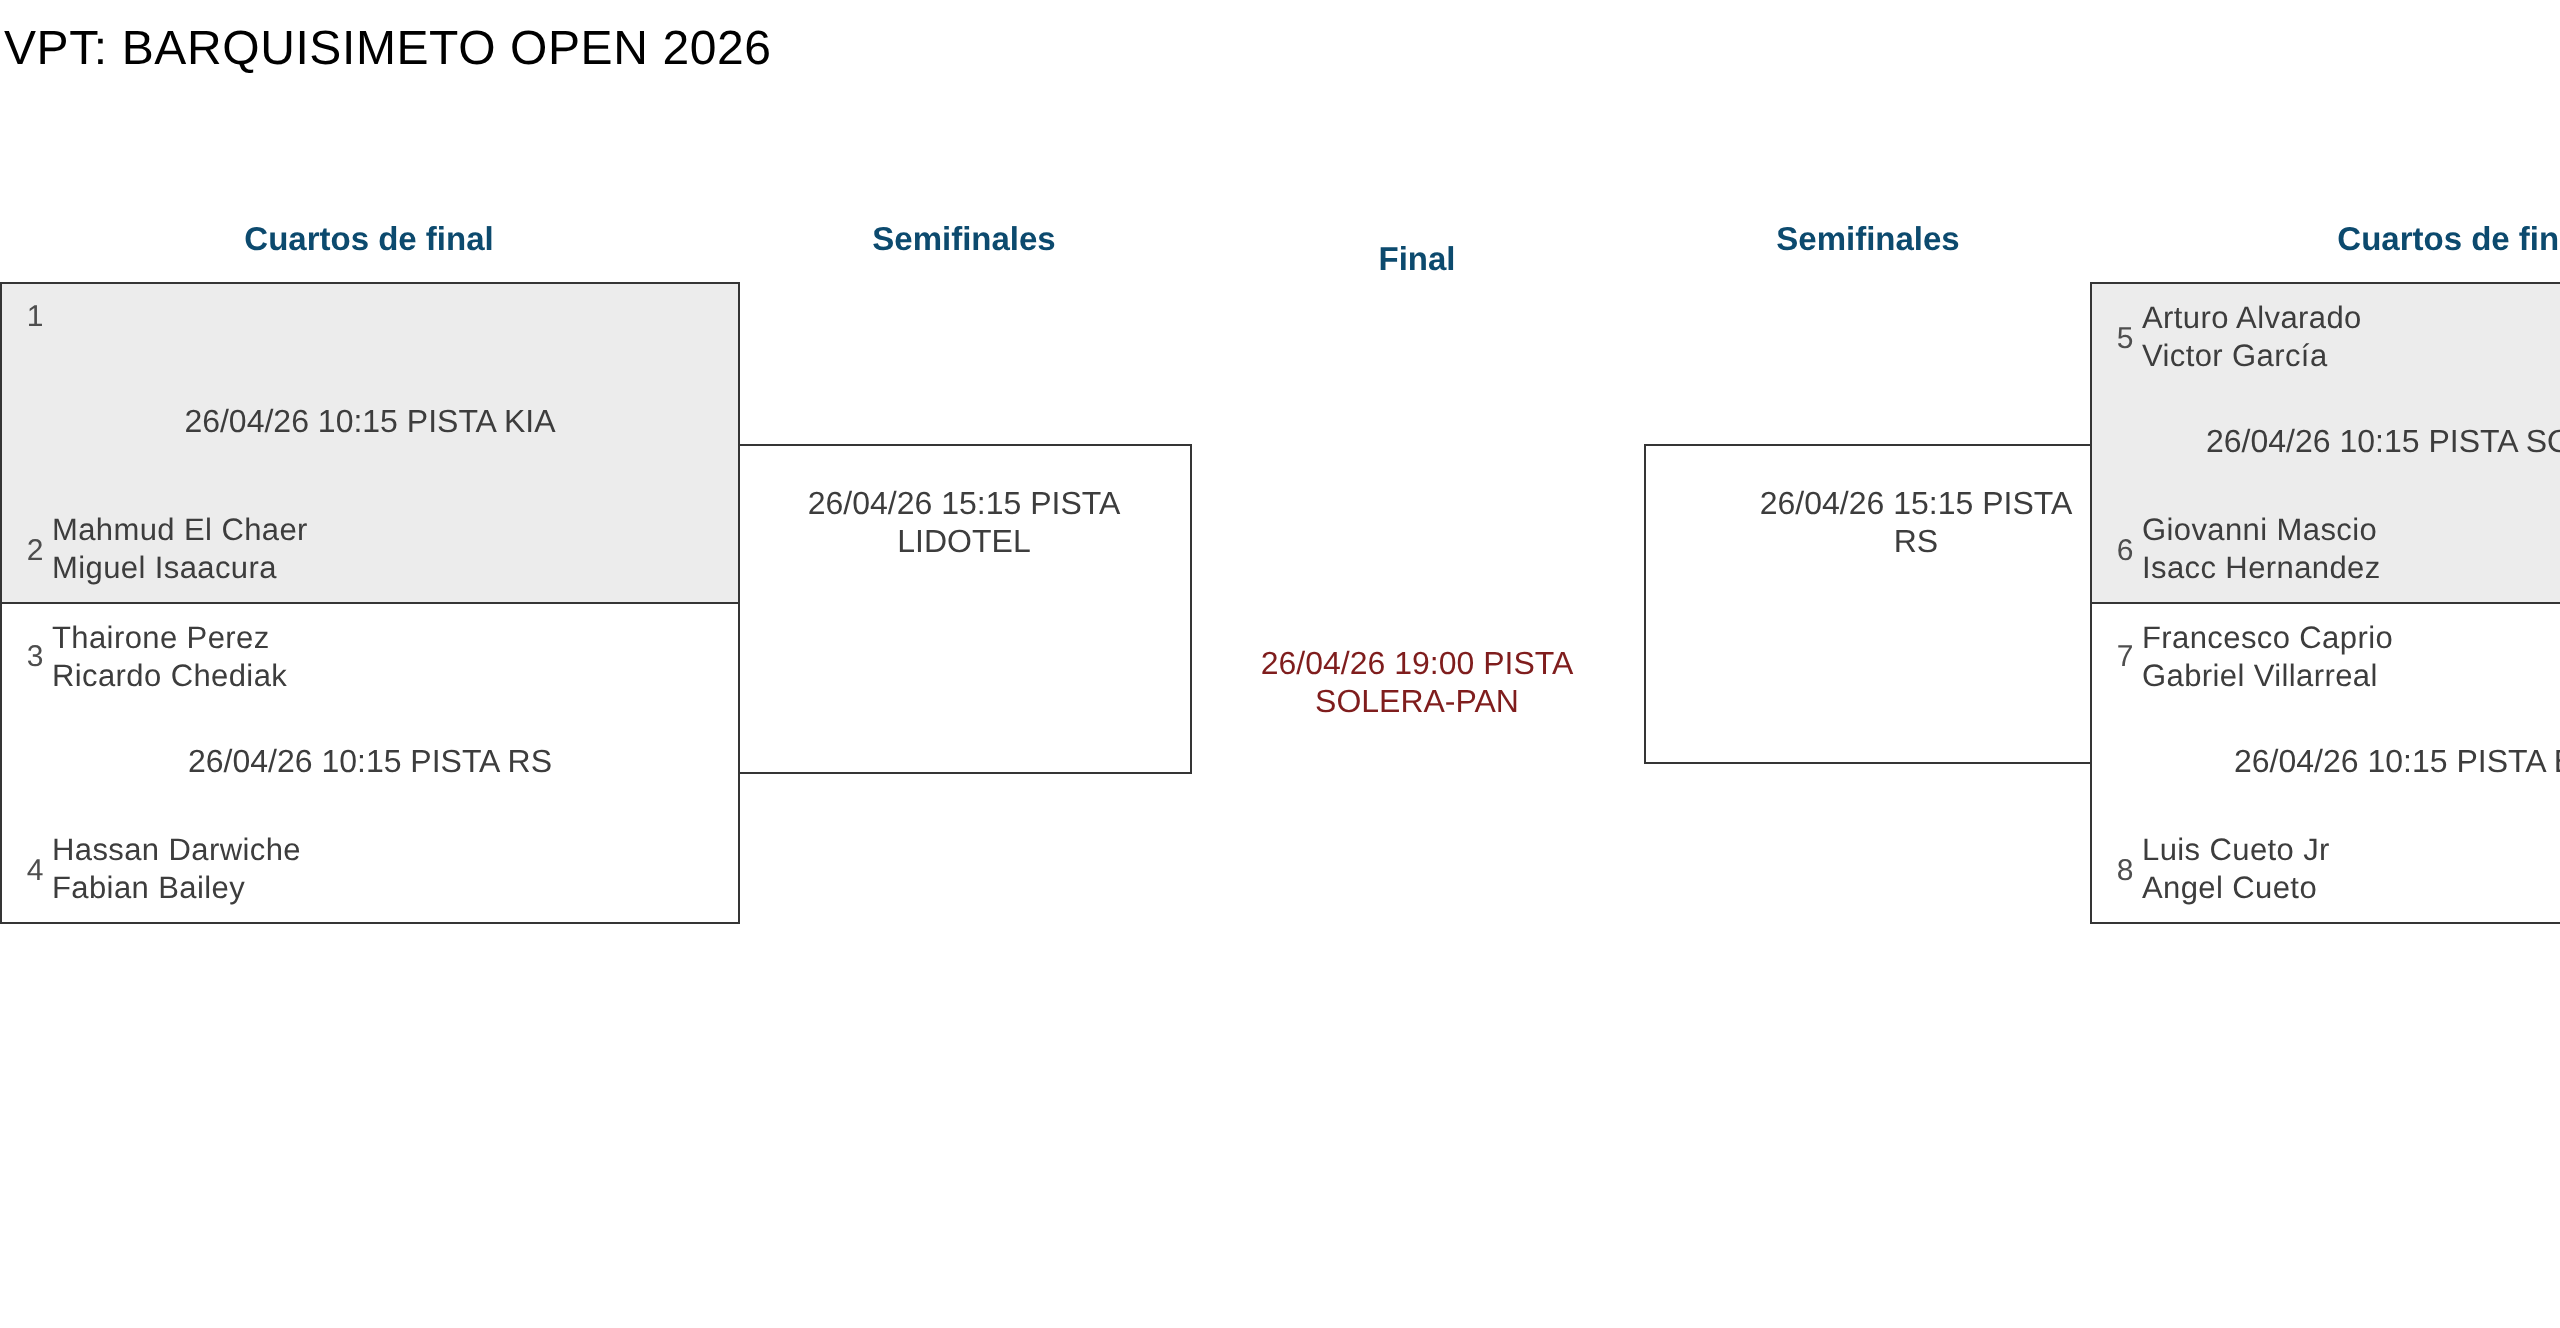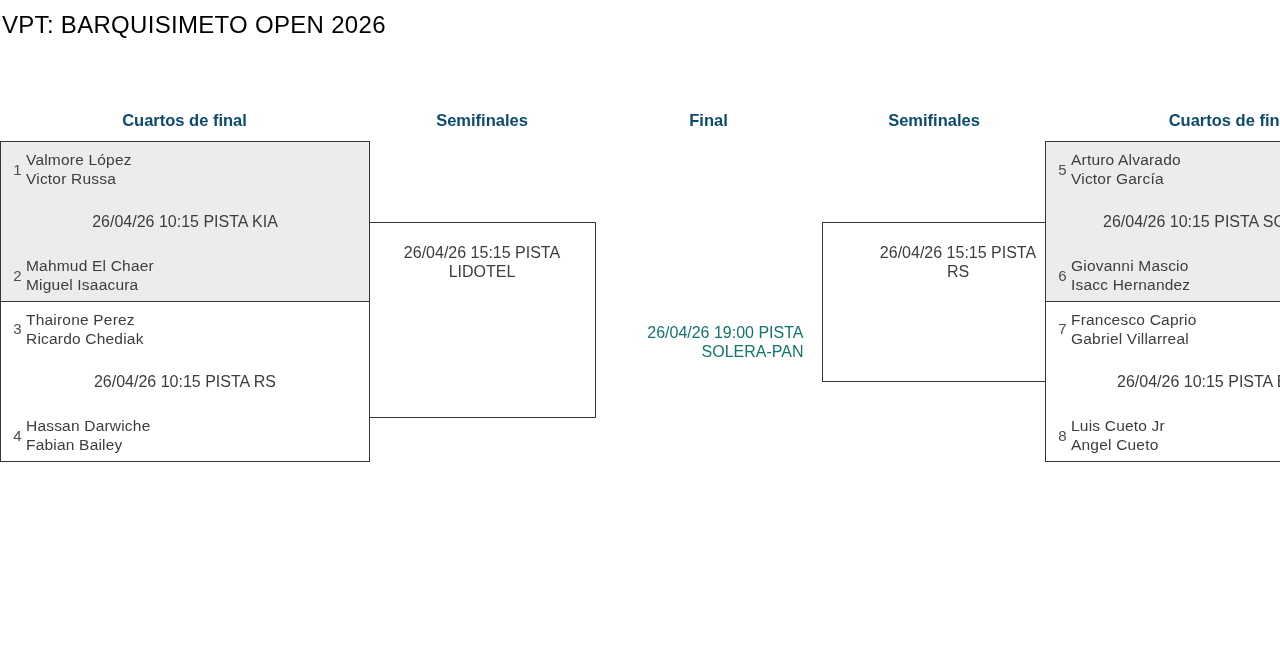--- a/index.html
+++ b/index.html
@@ -16,36 +16,36 @@
     font-size: 24px; font-weight: normal; line-height: 33px;
     color: #000000; letter-spacing: 0.3px; white-space: nowrap;
   }
   .col-header {
     position: absolute; top: 110px; height: 20px; line-height: 20px;
     text-align: center; font-size: 16.5px; font-weight: 600; color: #0c4a6e;
     white-space: nowrap;
   }
   #h-qf-left  { left: 0;      width: 369px; }
   #h-sf-left  { left: 369px;  width: 226px; }
-  #h-final    { left: 595px;  width: 227px; }
+  #h-final    { left: 595px;  width: 227px; margin-top: 10px; }
   #h-sf-right { left: 822px;  width: 224px; }
   #h-qf-right { left: 1046px; width: 370px; }
 
   .match-box {
     position: absolute; box-sizing: border-box;
     border: 1.5px solid #353535; background: #ffffff;
   }
   .match-box.shaded { background: #ececec; }
   .qf-box {
     display: flex; flex-direction: column; justify-content: space-between;
     padding: 8px 0 7px 0;
   }
   #qf-left-top     { left: 0;      top: 141px;   width: 370px; height: 161px; }
   #qf-left-bottom  { left: 0;      top: 300.5px; width: 370px; height: 161.5px; }
-  #sf-left         { left: 368.5px; top: 222px;  width: 227px; height: 196px; }
+  #sf-left         { left: 368.5px; top: 222px;  width: 227px; height: 165px; }
   #sf-right        { left: 821.5px; top: 222px;  width: 225px; height: 160px; padding-left: 48px; }
   #qf-right-top    { left: 1045px; top: 141px;   width: 371px; height: 161px; }
   #qf-right-bottom { left: 1045px; top: 300.5px; width: 371px; height: 161.5px; }
 
   .team-row { display: flex; align-items: center; }
   .seed {
     width: 17px; margin-left: 8px; flex: 0 0 17px;
     text-align: center; font-size: 15px; color: #4e4e4e;
   }
   .players { font-size: 15.5px; line-height: 19px; color: #3d3d3d; letter-spacing: 0.2px; white-space: nowrap; }
@@ -63,43 +63,39 @@
   .slot-date span {
     display: inline-block; max-width: 190px;
     font-size: 16px; line-height: 19px; color: #3d3d3d; text-align: center;
   }
   .final-slot {
     position: absolute; left: 595px; top: 302px; width: 227px; height: 80px;
     display: flex; align-items: center; justify-content: center;
   }
   .final-slot span {
     display: inline-block; max-width: 190px;
-    font-size: 16px; line-height: 19px; color: #0f766e; text-align: right;
+    font-size: 16px; line-height: 19px; color: #7f1d1d; text-align: center;
   }
 </style>
 </head>
 <body>
 
 <div class="page-title">
   <div>VPT: BARQUISIMETO OPEN 2026</div>
 </div>
 
 <div class="col-header" id="h-qf-left">Cuartos de final</div>
 <div class="col-header" id="h-sf-left">Semifinales</div>
 <div class="col-header" id="h-final">Final</div>
 <div class="col-header" id="h-sf-right">Semifinales</div>
 <div class="col-header" id="h-qf-right">Cuartos de final</div>
 
 <div class="match-box qf-box shaded" id="qf-left-top">
   <div class="team-row">
     <div class="seed">1</div>
-    <div class="players">
-      <div>Valmore López</div>
-      <div>Victor Russa</div>
-    </div>
   </div>
   <div class="match-date">26/04/26 10:15 PISTA KIA</div>
   <div class="team-row">
     <div class="seed">2</div>
     <div class="players">
       <div>Mahmud El Chaer</div>
       <div>Miguel Isaacura</div>
     </div>
   </div>
 </div>

